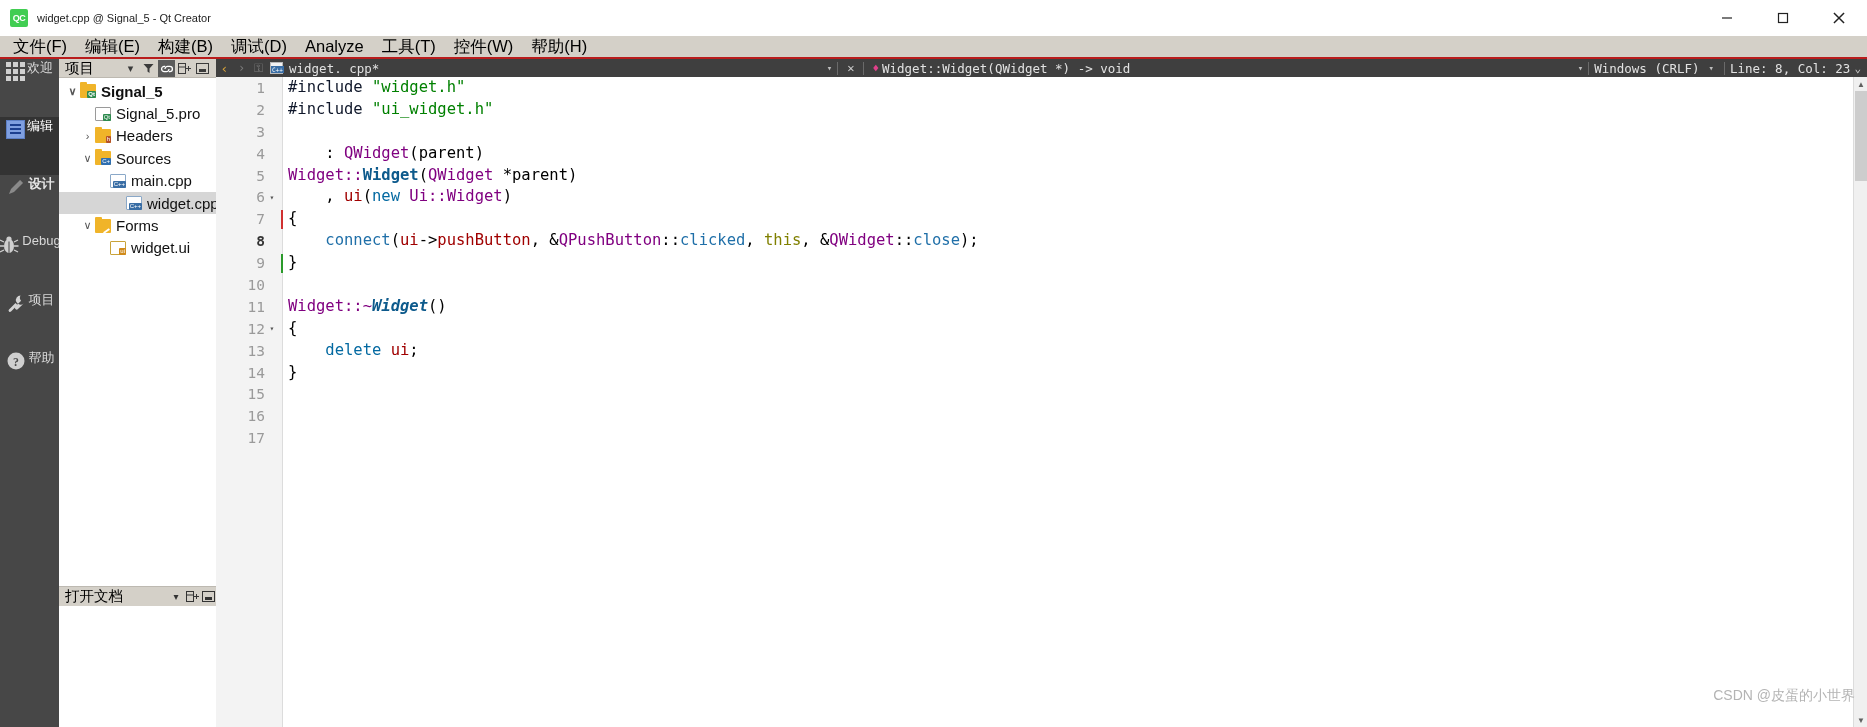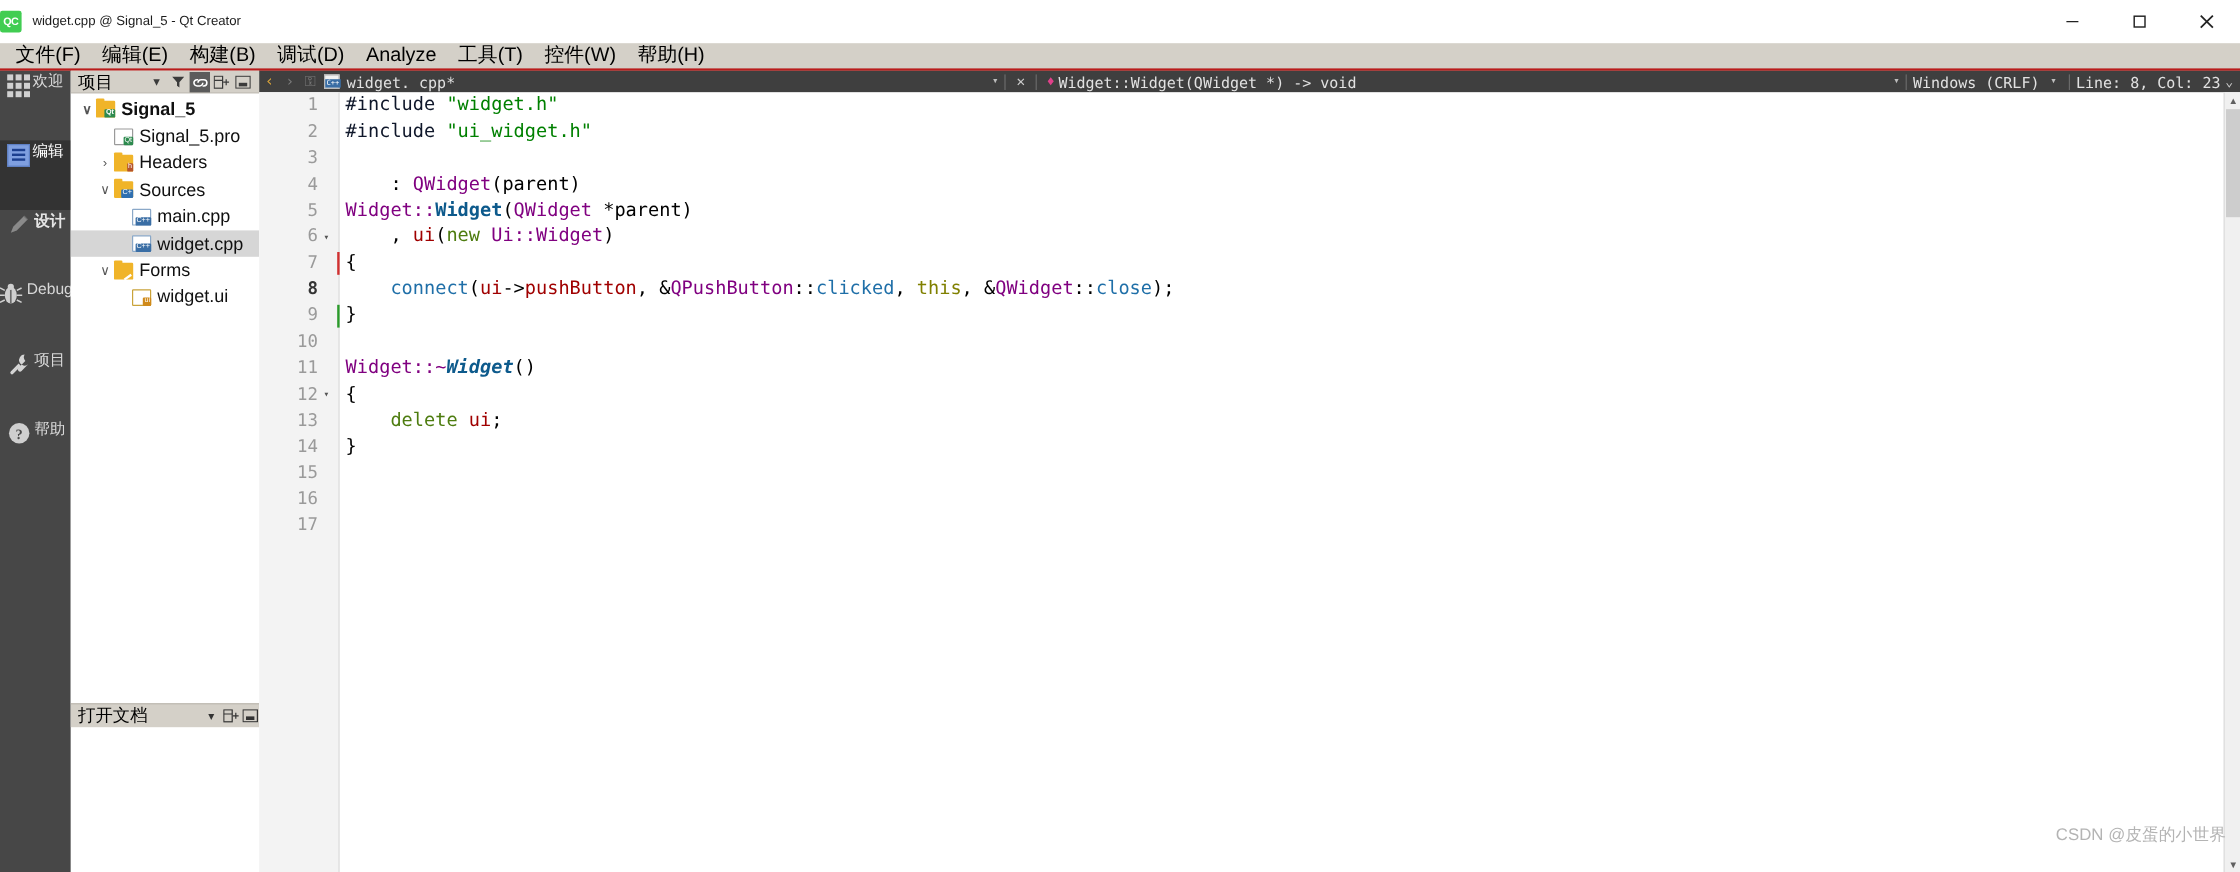--- a/index.html
+++ b/index.html
@@ -10,21 +10,21 @@
     font-family: "Liberation Sans", sans-serif;
   }
   #app { position: relative; width: 1867px; height: 727px; background: #ffffff; }
 
   
   .titlebar {
     position: absolute; left: 0; top: 0; width: 1867px; height: 36px;
     background: #ffffff; display: flex; align-items: center;
   }
   .title-icon {
-    width: 18px; height: 18px; margin-right: 9px;
+    width: 18px; height: 18px; margin-left: 10px; margin-right: 9px;
     background: #41cd52; border-radius: 2px;
     display: flex; align-items: center; justify-content: center;
     color: #ffffff; font-size: 9px; font-weight: bold;
     font-family: "Liberation Sans", sans-serif; letter-spacing: -0.5px;
   }
   .title-text {
     font-size: 11px; color: #1c1c1c; font-family: "Liberation Sans", sans-serif;
     white-space: nowrap;
   }
   .win-btns { position: absolute; right: 0; top: 0; height: 36px; display: flex; }
@@ -150,21 +150,21 @@
   .fold.empty { color: transparent; }
   .cbar { position: absolute; right: -1px; width: 2px; height: 19px; }
   .code { position: absolute; left: 68px; top: 0; width: 1583px; height: 650px;
     font-family: "DejaVu Sans Mono", monospace; font-size: 15.5px; padding-top: 0; }
   .cline { height: 21.9px; line-height: 21.9px; white-space: pre; padding-left: 4px; }
   .k-pp { color: #0f172a; }
   .k-str { color: #008000; }
   .k-type { color: #800080; }
   .k-fn { color: #0d5a8c; font-weight: bold; }
   .k-fn-it { color: #0d5a8c; font-weight: bold; font-style: italic; }
-  .k-kw { color: #4d7c0f; }
+  .k-kw { color: #0369a1; }
   .k-plain { color: #000000; }
   .k-member { color: #a00000; }
   .k-call { color: #1f6fa8; }
   .k-this { color: #808000; }
 
   
   .vscroll { position: absolute; right: 0; top: 77px; width: 14px; height: 650px; background: #f0f0f0;
     border-left: 1px solid #dcdcdc; }
   .vscroll .up, .vscroll .down { width: 14px; height: 14px; display: flex; align-items: center;
     justify-content: center; font-size: 8px; color: #606060; }
@@ -357,21 +357,21 @@
     </div>
 
     <div class="trow" style="padding-left:36px">
       <span class="chev"></span>
       <span class="ficon file cxx">
           <span class="tag">C++</span>
         </span>
       <span class="tlabel">main.cpp</span>
     </div>
 
-    <div class="trow sel" style="padding-left:36px">
+    <div class="trow sel" style="padding-left:52px">
       <span class="chev"></span>
       <span class="ficon file cxx">
           <span class="tag">C++</span>
         </span>
       <span class="tlabel">widget.cpp</span>
     </div>
 
     <div class="trow" style="padding-left:21px">
       <span class="chev">∨</span>
       <span class="ficon folder ui"></span>

